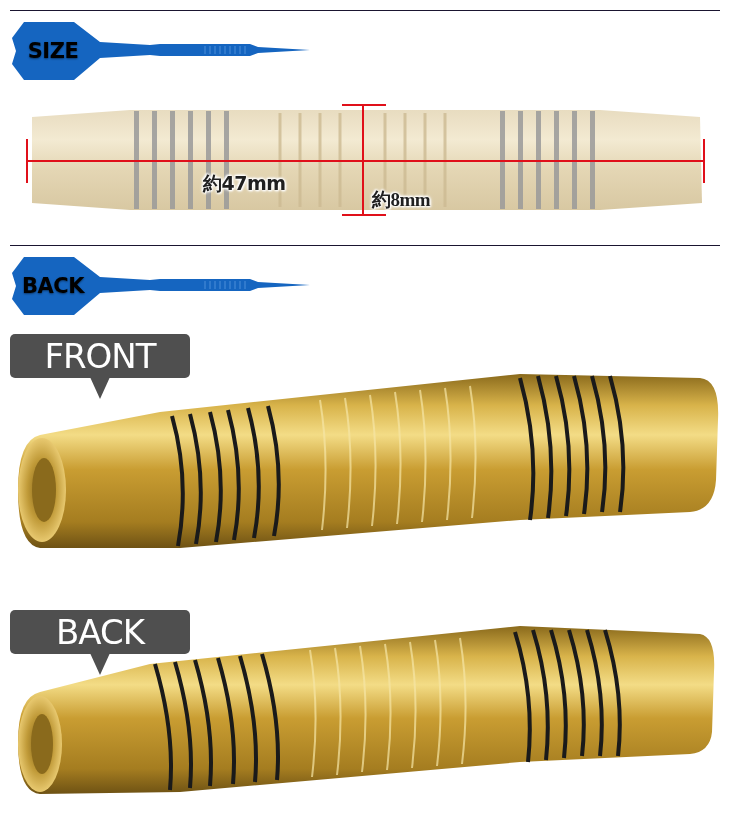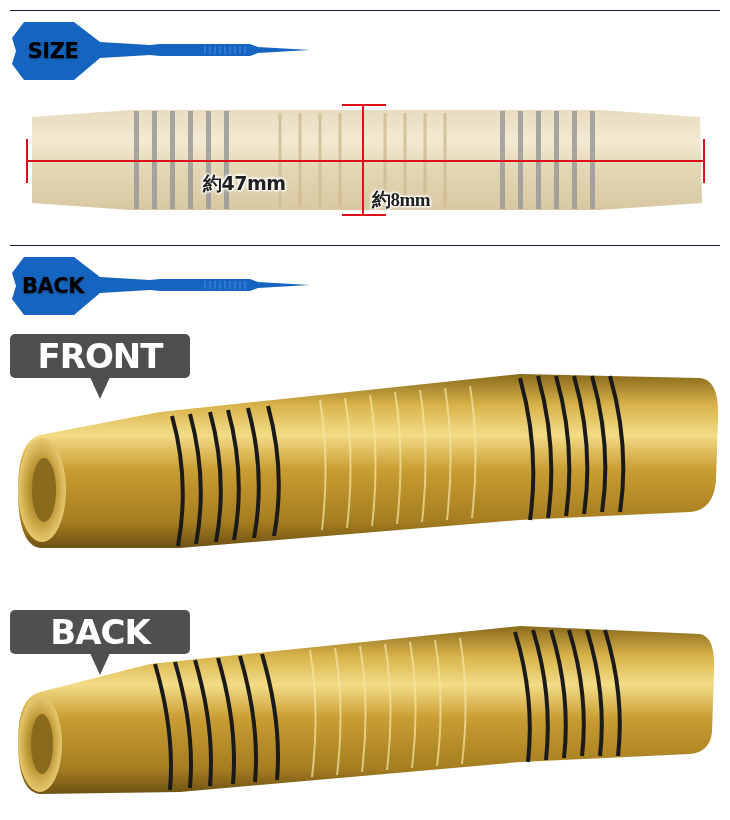--- a/index.html
+++ b/index.html
@@ -23,21 +23,21 @@
   .measure-text {
     position: absolute; font-weight: bold; font-size: 19px; color: #1f1f1f;
     font-family: "DejaVu Sans", sans-serif; letter-spacing: -0.5px;
     text-shadow: 0 0 3px #fff, 0 0 3px #fff, 0 0 4px #fff, 1px 1px 2px #fff, -1px -1px 2px #fff;
   }
 
   .bubble { position: absolute; left: 10px; width: 180px; height: 64px; }
   .bubble .box {
     position: absolute; left: 0; top: 0; width: 180px; height: 44px;
     background: #4f4f4f; border-radius: 5px;
-    color: #ffffff; font-weight: bold; font-size: 34px; text-align: center;
+    color: #ffffff; font-weight: normal; font-size: 34px; text-align: center;
     line-height: 44px; letter-spacing: -1px;
     font-family: "DejaVu Sans", sans-serif;
   }
   .bubble .tail {
     position: absolute; left: 80px; top: 43px; width: 0; height: 0;
     border-left: 10px solid transparent; border-right: 10px solid transparent;
     border-top: 22px solid #4f4f4f;
   }
 
   .photo { position: absolute; left: 0; width: 730px; height: 200px; }

